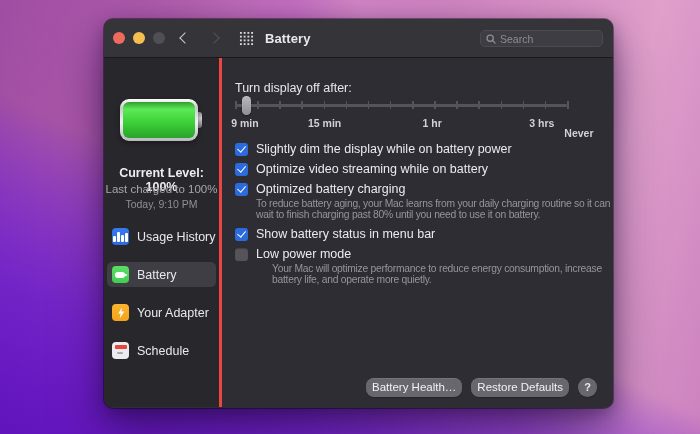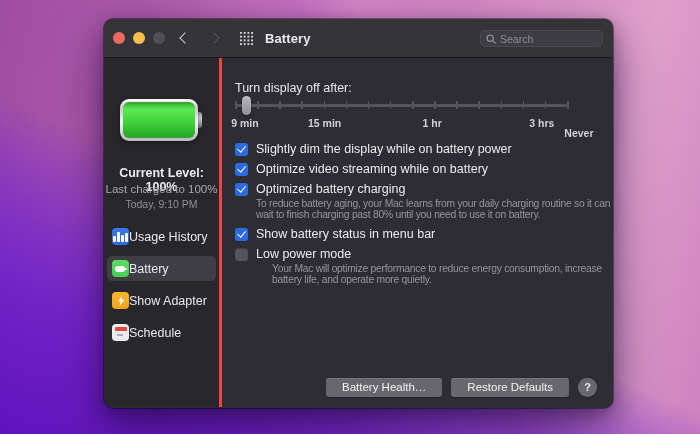--- a/index.html
+++ b/index.html
@@ -76,21 +76,21 @@
     background: linear-gradient(#2f9e2c 0%, #5ce956 20%, var(--battery-fill-green) 55%, #2fb32d 85%, #2aa32a 100%);
   }
   .sb-text { position: absolute; width: 100%; text-align: center; }
   .sb-level   { top: 108px; font-size: 12.5px; font-weight: 700; color: #edecf0; }
   .sb-charged { top: 125px; font-size: 11.5px; color: #a7a6ac; }
   .sb-date    { top: 140px; font-size: 10.5px; color: #918f96; }
 
   
   .sb-list { position: absolute; left: 3px; right: 3px; top: 166px; }
   .sb-row {
-    display: flex; align-items: center; gap: 0; height: 25px; margin-bottom: 7px;
+    display: flex; align-items: center; gap: 8px; height: 25px; margin-bottom: 13px;
     padding: 0 5px; border-radius: 5px; cursor: default;
   }
   .sb-row.selected { background: #3f3e45; }
   .sb-label { font-size: 12.5px; color: #e9e8ec; white-space: nowrap; }
   .sb-icon { width: 17px; height: 17px; border-radius: 4px; position: relative; flex: none; }
   .icon-usage { background: linear-gradient(var(--usage-history-blue), #2e6ae2); display: flex; align-items: flex-end; justify-content: center; gap: 1.5px; padding-bottom: 3px; }
   .icon-usage i { display: block; width: 2.5px; background: #fff; border-radius: 1px; }
   .icon-battery { background: linear-gradient(#5bdc64, var(--battery-icon-green)); }
   .icon-battery::before {
     content: ""; position: absolute; left: 3px; top: 6px; width: 9.5px; height: 5.5px;
@@ -142,21 +142,21 @@
   .cb-label { font-size: 12.5px; color: #eceaef; white-space: nowrap; text-align: right; }
   .cb-desc {
     position: absolute; left: 34px; width: 356px;
     font-size: 10.3px; line-height: 11px; letter-spacing: -0.25px; color: #96959b;
   }
   .cb-desc.d1 { top: 140px; }
   .cb-desc.d2 { top: 205px; margin-left: 16px; }
 
   .footer { position: absolute; right: 16px; bottom: 10px; display: flex; align-items: center; gap: 9px; }
   .btn {
-    height: 19px; padding: 0 16px; border: none; border-radius: 3px;
+    height: 19px; padding: 0 6px; border: none; border-radius: 8px;
     background: #68676e; color: #f2f1f4; font-family: "Liberation Sans", sans-serif;
     font-size: 11.5px; line-height: 19px; white-space: nowrap;
     box-shadow: inset 0 0.5px 0 rgba(255,255,255,0.18), 0 1px 1px rgba(0,0,0,0.2);
     text-align: center;
   }
   .btn.help {
     width: 19px; padding: 0; border-radius: 50%; font-weight: 700; font-size: 11px;
     text-align: center; color: #e9e8ec;
   }
 </style>
@@ -211,21 +211,21 @@
           <div class="sb-row selected">
             <span class="sb-icon icon-battery"></span>
             <span class="sb-label">Battery</span>
           </div>
           <div class="sb-row">
             <span class="sb-icon icon-power">
               <svg width="10" height="12" viewBox="0 0 12 14">
                 <path d="M7.4 0.5 2.6 7.6h3l-1.2 5.9 5.6-8.3H6.4z" fill="#fff"></path>
               </svg>
             </span>
-            <span class="sb-label">Show Adapter</span>
+            <span class="sb-label">Your Adapter</span>
           </div>
           <div class="sb-row">
             <span class="sb-icon icon-schedule"></span>
             <span class="sb-label">Schedule</span>
           </div>
         </div>
       </div>
 
       <div class="content">
         <div class="ct-label">Turn display off after:</div>

